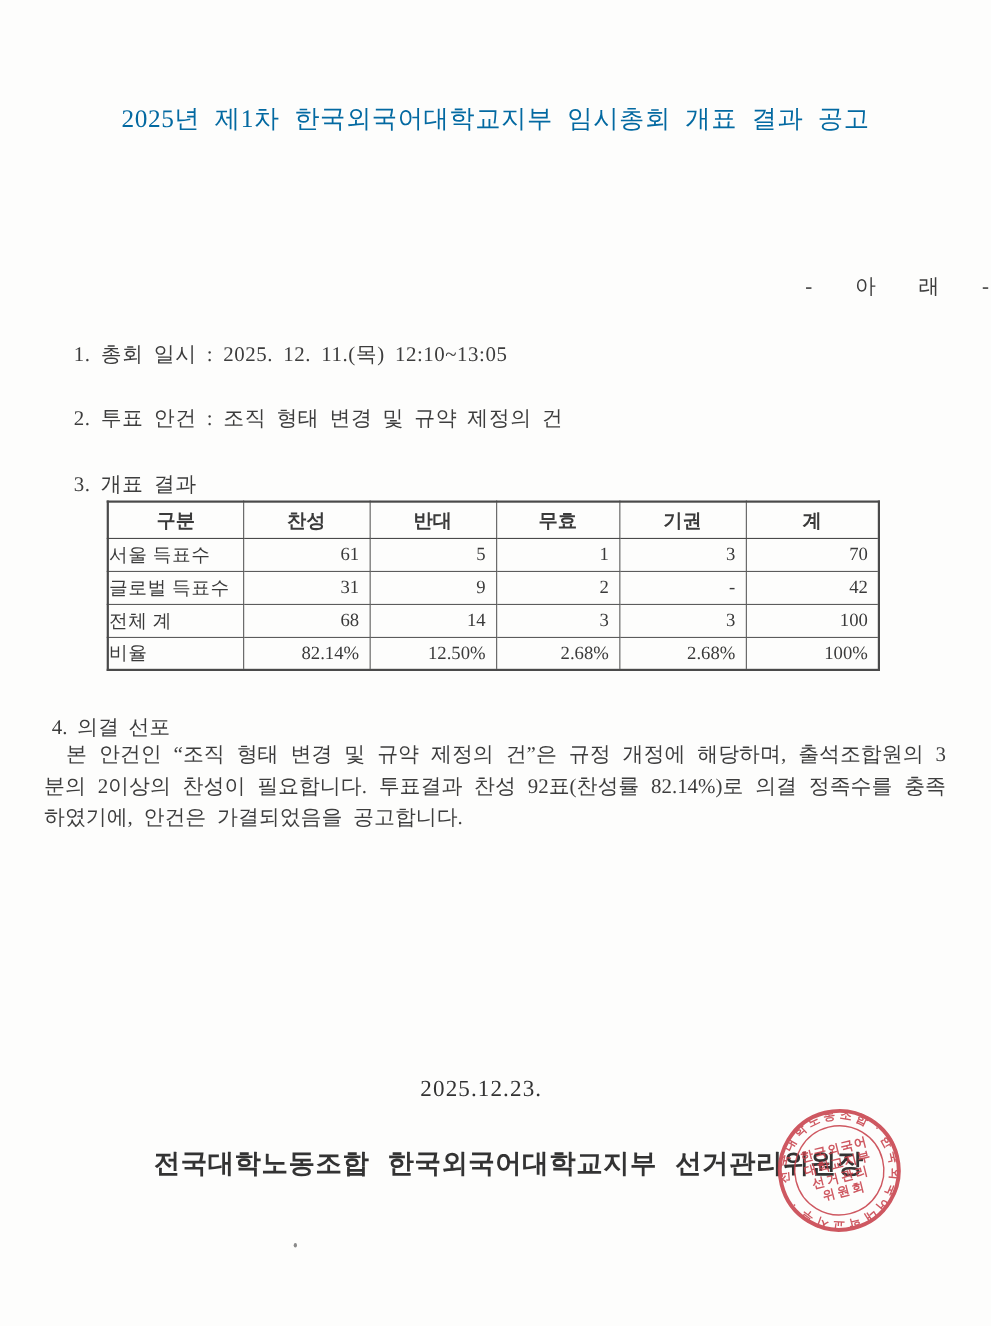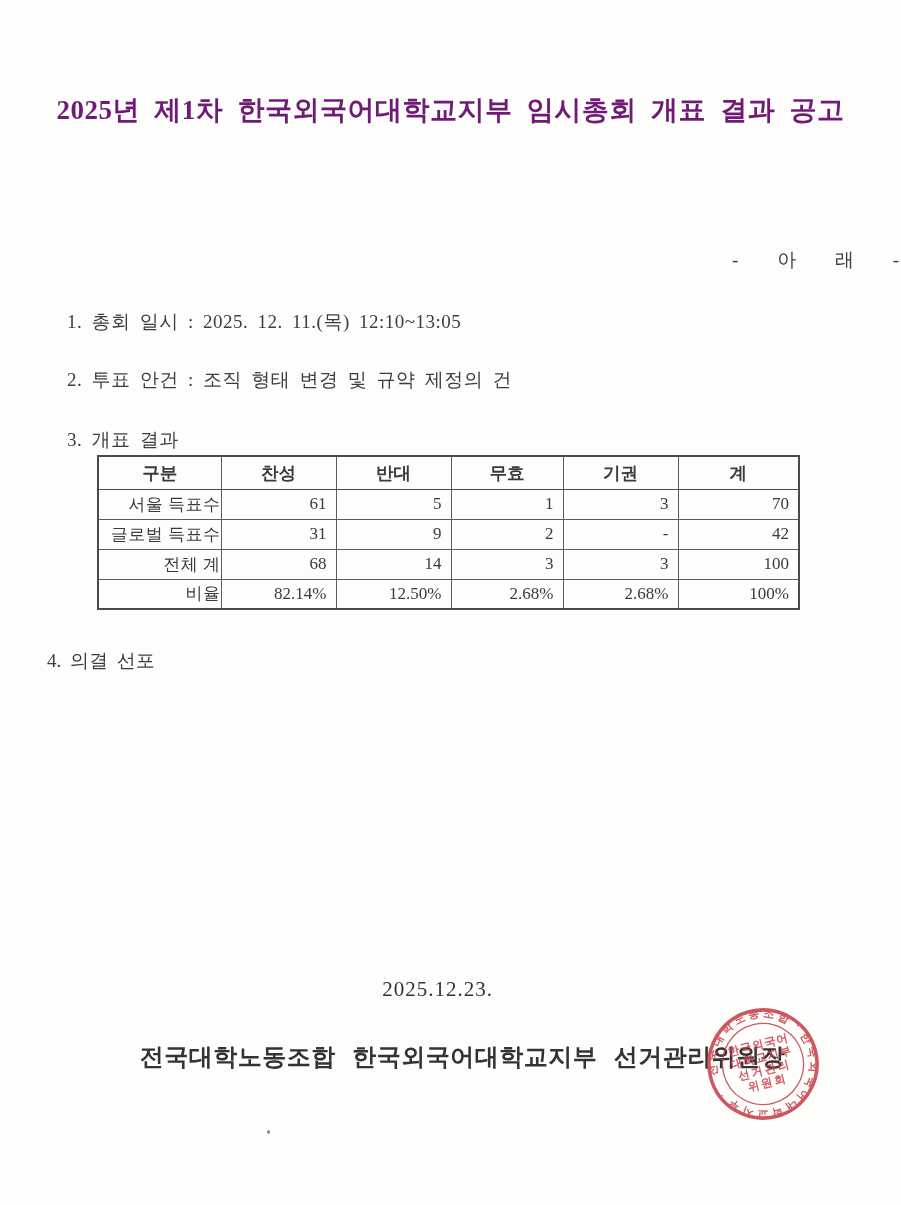--- a/index.html
+++ b/index.html
@@ -11,25 +11,25 @@
     margin: 0 auto;
     background: #fdfdfc;
     color: #3a3a3a;
     font-family: "Liberation Serif", "DejaVu Serif", serif;
     overflow: hidden;
   }
   .doc-title {
     position: absolute;
     top: 92px; left: 0; right: 0;
     text-align: center;
-    font-size: 27px;
-    font-weight: bold;
+    font-size: 23px;
+    font-weight: normal;
     letter-spacing: 0.5px;
     word-spacing: 7px;
-    color: #701a75;
+    color: #0369a1;
   }
   .intro {
     position: absolute;
     top: 160px; left: 40px; right: 41px;
     font-size: 19px;
     line-height: 30px;
     text-align: justify;
     text-indent: 28px;
     word-spacing: 5px;
     color: #3d3d3d;
@@ -72,21 +72,21 @@
     white-space: nowrap;
   }
   .results-table thead th {
     height: 33px;
     font-weight: bold;
     text-align: center;
     font-size: 17.5px;
     border-bottom: 1.5px solid #4a4a4a;
   }
   .results-table tbody td { height: 30px; }
-  .results-table td.row-label { text-align: right; letter-spacing: 0.5px; margin-top: 38px; }
+  .results-table td.row-label { text-align: left; letter-spacing: 0.5px; margin-top: 38px; }
   .results-table td.num { text-align: right; padding-right: 9px; }
   .section4-heading {
     position: absolute;
     top: 648px; left: 47px;
     font-size: 19px;
     word-spacing: 4px;
     color: #3d3d3d;
   }
   .section4-body {
     position: absolute;
@@ -194,20 +194,21 @@
         <td class="num">82.14%</td>
         <td class="num">12.50%</td>
         <td class="num">2.68%</td>
         <td class="num">2.68%</td>
         <td class="num">100%</td>
       </tr>
     </tbody>
   </table>
 
   <div class="section4-heading">4. 의결 선포</div>
+  <p class="section4-body">본 안건인 “조직 형태 변경 및 규약 제정의 건”은 규정 개정에 해당하며, 출석조합원의 3분의 2이상의 찬성이 필요합니다. 투표결과 찬성 92표(찬성률 82.14%)로 의결 정족수를 충족하였기에, 안건은 가결되었음을 공고합니다.</p>
 
   <div class="footer-date">2025.12.23.</div>
   <div class="signature">전국대학노동조합 한국외국어대학교지부 선거관리위원장</div>
 
   <svg class="stamp" viewBox="0 0 118 118">
     <g transform="rotate(-14 59 59)" fill="none">
       <circle cx="59" cy="59" r="54" stroke="#c8424c" stroke-width="3.6"></circle>
       <circle cx="59" cy="59" r="40.5" stroke="#c8424c" stroke-width="1.3"></circle>
       <path id="seal-ring-path" d="M59,59 m-47,0 a47,47 0 1,1 94,0 a47,47 0 1,1 -94,0"></path>
       <text font-size="11" font-weight="bold" fill="#c8424c" letter-spacing="3.2" font-family="'Liberation Serif', serif">

